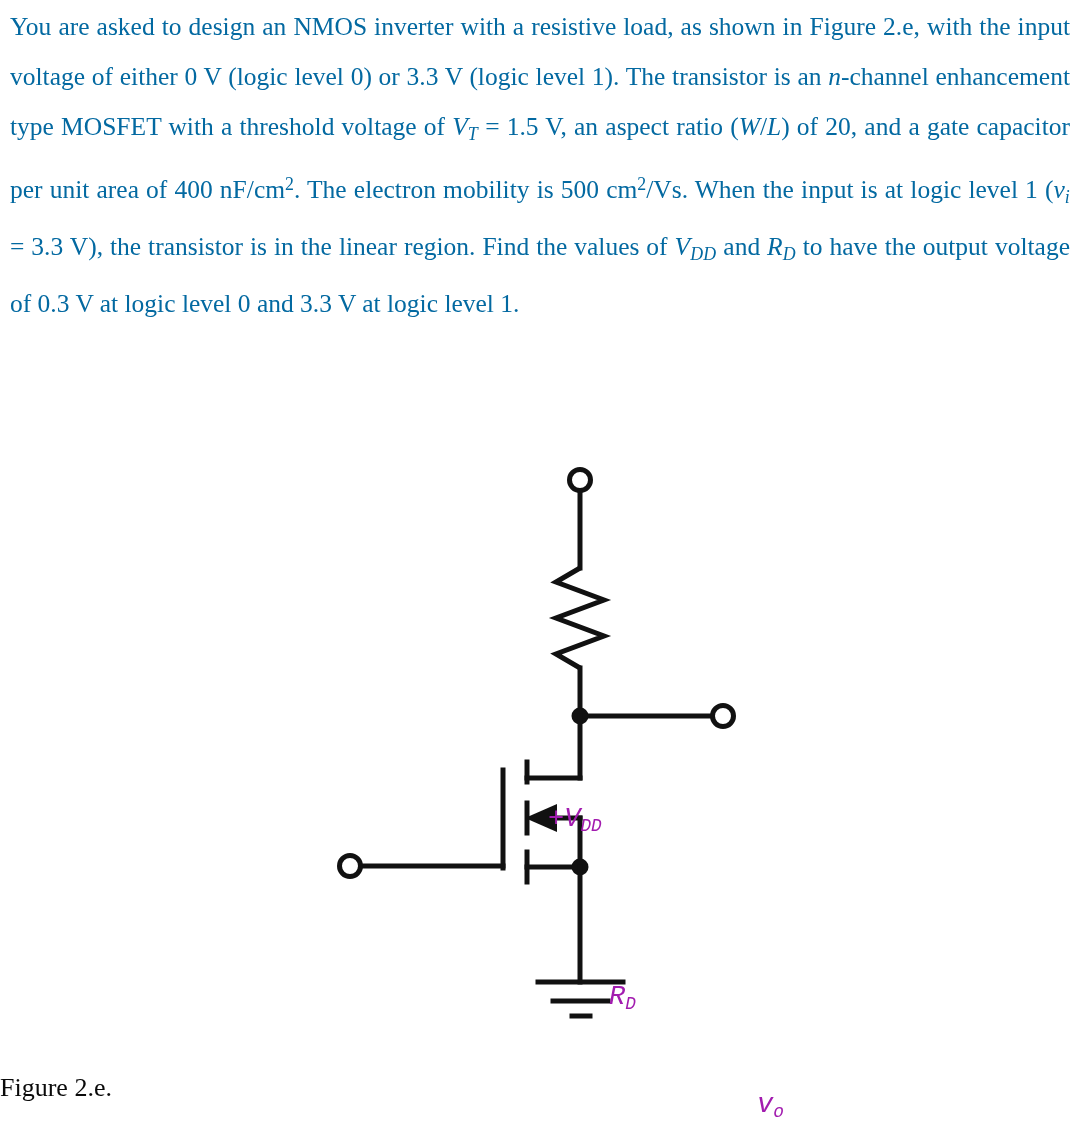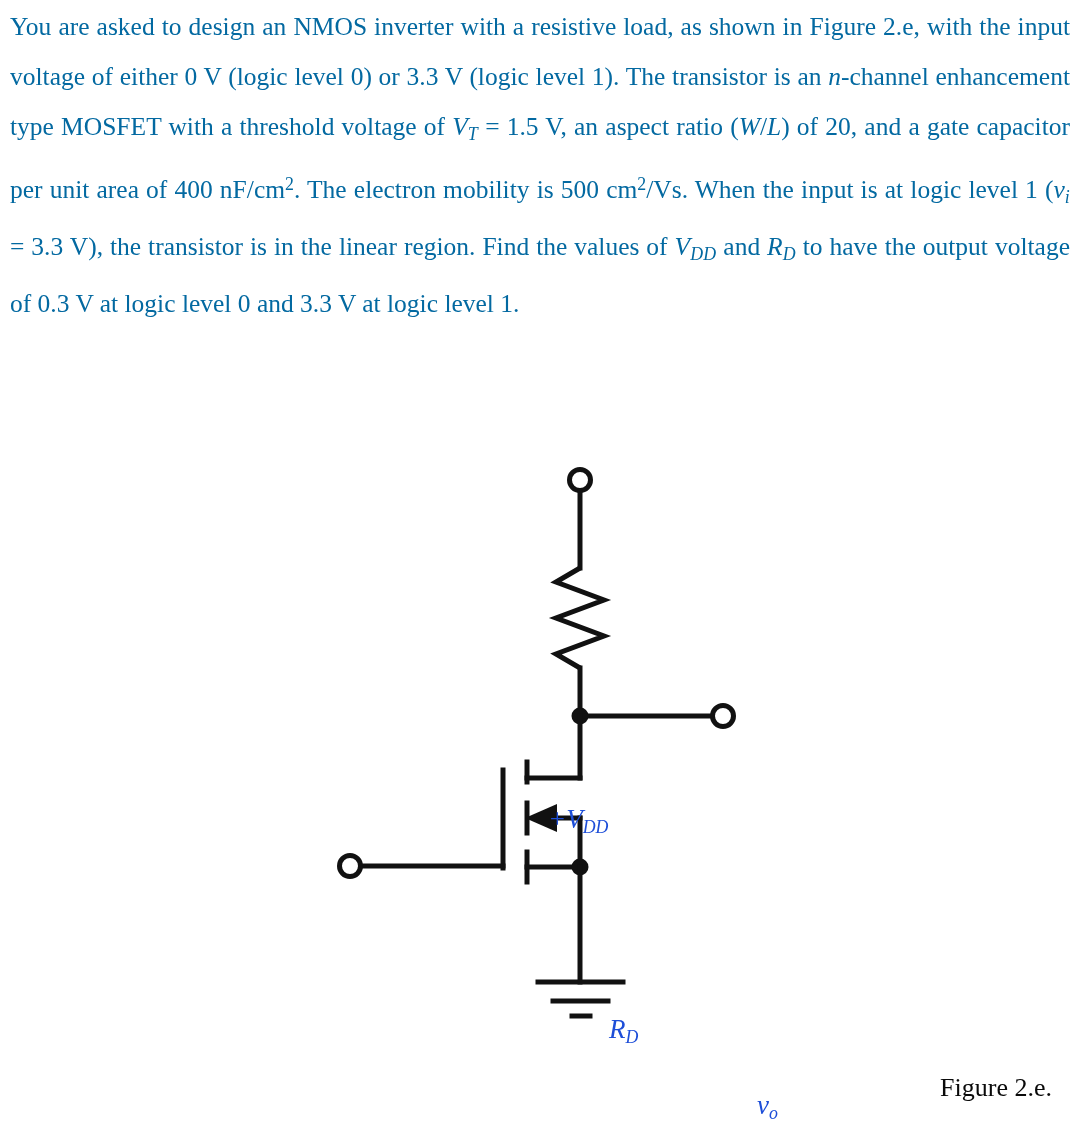--- a/index.html
+++ b/index.html
@@ -54,53 +54,53 @@
     height: 700px;
   }
   #circuit-svg {
     position: absolute;
     left: 0;
     top: 0;
   }
 
   .fig-label {
     position: absolute;
-    font-family: Liberation Serif, serif;
+    font-family: Liberation Mono, monospace;
     font-style: italic;
-    color: #1d4ed8;
+    color: #a21caf;
     white-space: nowrap;
   }
   .fig-label .lsub {
     font-size: 0.66em;
     font-style: italic;
     vertical-align: -0.30em;
   }
 
   #label-vdd {
     left: 548px;
     top: 414px;
     font-size: 27px;
   }
   #label-rd {
     left: 609px;
-    top: 624px;
+    top: 592px;
     font-size: 27px;
   }
   #label-vo {
     left: 757px;
     top: 700px;
     font-size: 27px;
   }
 
   #figure-caption {
     position: absolute;
     left: 0;
     top: 1073px;
     width: 1052px;
-    text-align: right;
+    text-align: left;
     font-size: 26px;
     color: #0a0a0a;
   }
 </style>
 </head>
 <body>
 
 <div id="problem-text">
   <p><span>You are asked to design an NMOS inverter with a resistive load, as shown in Figure 2.e, with the input voltage of either 0 V (logic level 0) or 3.3 V (logic level 1). The transistor is an </span><i class="it">n</i><span>-channel enhancement type MOSFET with a threshold voltage of </span><span class="nbs"><i class="it">V</i><span class="sub">T</span></span><span> = 1.5 V, an aspect ratio (</span><i class="it">W</i><span>/</span><i class="it">L</i><span>) of 20, and a gate capacitor per unit area of 400 nF/cm</span><span class="sup">2</span><span>. The electron mobility is 500 cm</span><span class="sup">2</span><span>/Vs. When the input is at logic level 1 (</span><span class="nbs"><i class="it">v</i><span class="sub">i</span></span><span> = 3.3 V), the transistor is in the linear region. Find the values of </span><span class="nbs"><i class="it">V</i><span class="sub">DD</span></span><span> and </span><span class="nbs"><i class="it">R</i><span class="sub">D</span></span><span> to have the output voltage of 0.3 V at logic level 0 and 3.3 V at logic level 1.</span></p>
 </div>

